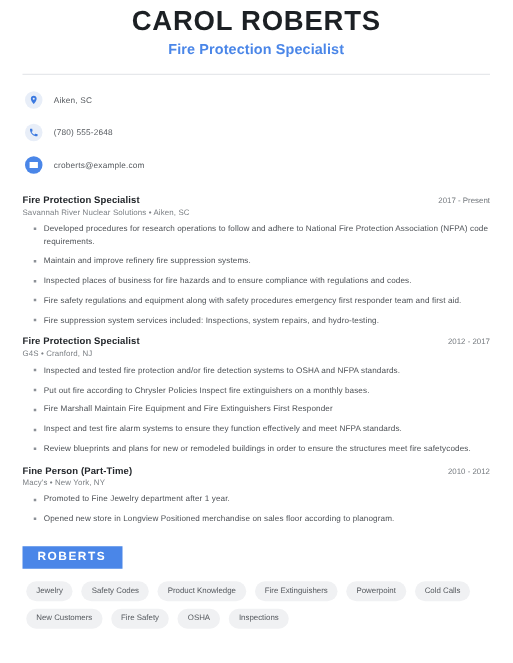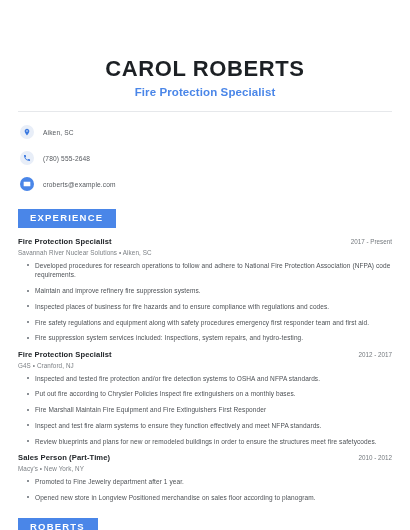--- a/index.html
+++ b/index.html
@@ -20,23 +20,22 @@
   .page {
     width: 410px;
     height: 530px;
     position: relative;
     background: #ffffff;
     padding: 0 18px;
   }
 
   
   .header {
-    padding-top: 28px;
+    padding-top: 4px;
     text-align: center;
-    margin-top: 28px;
   }
 
   .full-name {
     font-size: 22px;
     font-weight: bold;
     letter-spacing: 0.6px;
     color: #1c2024;
     line-height: 1.15;
   }
 
@@ -217,21 +216,20 @@
         <svg width="8" height="8" viewBox="0 0 24 24" fill="#ffffff" aria-hidden="true">
           <path d="M2 5h20v14H2V5zm10 7.2L3.6 6.5h16.8L12 12.2z"></path>
         </svg>
       </span>
       <span class="contact-text">croberts@example.com</span>
     </div>
 
   </div>
 
   <div class="section">
-    <span class="section-badge">EXPERIENCE</span>
 
     <div class="jobs">
 
       <div class="job">
         <div class="job-head">
           <span class="job-role">Fire Protection Specialist</span>
           <span class="job-dates">2017 - Present</span>
         </div>
         <div class="job-meta">Savannah River Nuclear Solutions • Aiken, SC</div>
         <div class="bullets">
@@ -253,21 +251,21 @@
           <div class="bullet">Inspected and tested fire protection and/or fire detection systems to OSHA and NFPA standards.</div>
           <div class="bullet">Put out fire according to Chrysler Policies Inspect fire extinguishers on a monthly bases.</div>
           <div class="bullet">Fire Marshall Maintain Fire Equipment and Fire Extinguishers First Responder</div>
           <div class="bullet">Inspect and test fire alarm systems to ensure they function effectively and meet NFPA standards.</div>
           <div class="bullet">Review blueprints and plans for new or remodeled buildings in order to ensure the structures meet fire safetycodes.</div>
         </div>
       </div>
 
       <div class="job">
         <div class="job-head">
-          <span class="job-role">Sales Person (Part-Time)</span>
+          <span class="job-role">Fine Person (Part-Time)</span>
           <span class="job-dates">2010 - 2012</span>
         </div>
         <div class="job-meta">Macy's • New York, NY</div>
         <div class="bullets">
           <div class="bullet">Promoted to Fine Jewelry department after 1 year.</div>
           <div class="bullet">Opened new store in Longview Positioned merchandise on sales floor according to planogram.</div>
         </div>
       </div>
 
     </div>

